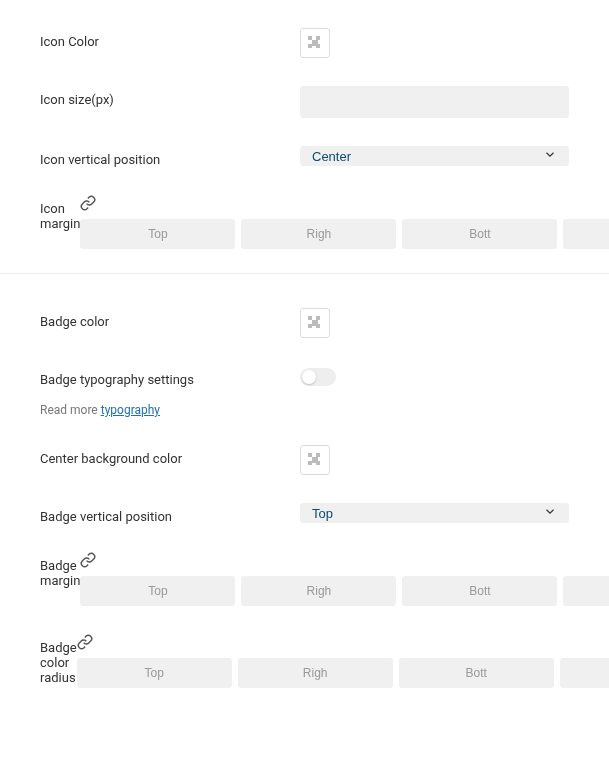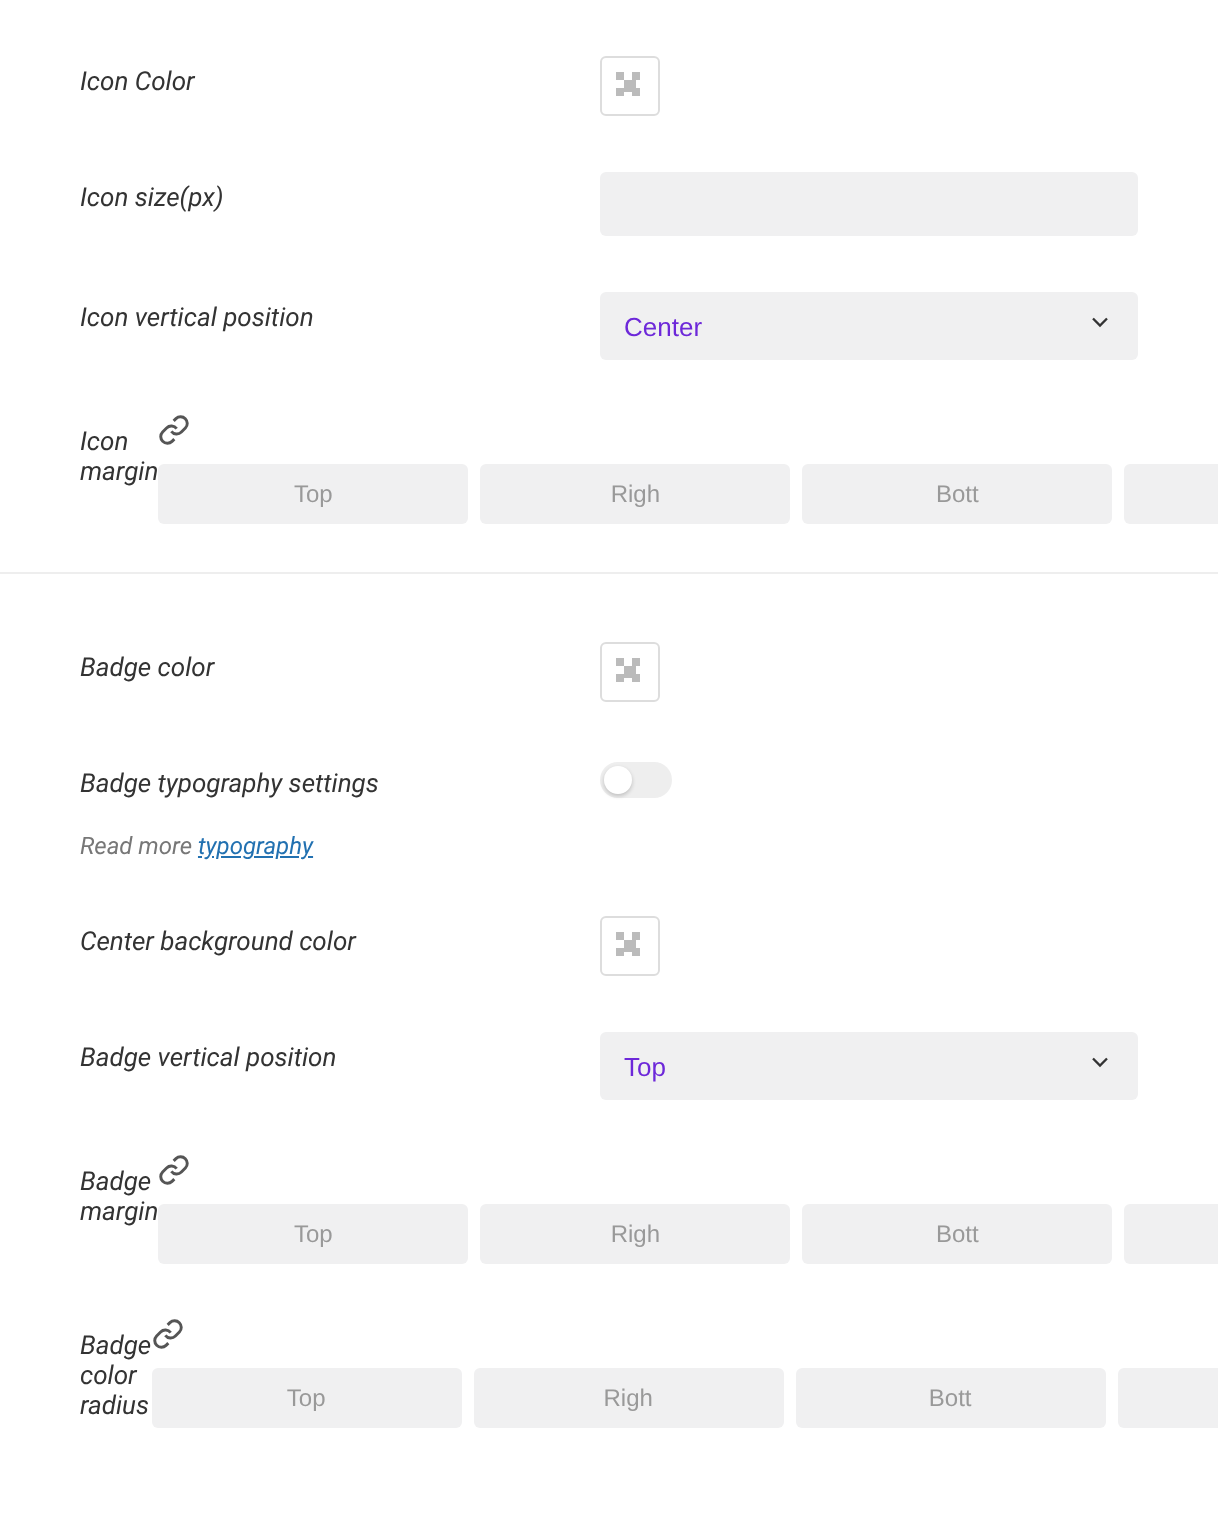--- a/index.html
+++ b/index.html
@@ -12,21 +12,20 @@
   }
   .row {
     display: flex;
     padding: 14px 40px 14px 40px;
     align-items: flex-start;
   }
   .label-col {
     width: 260px;
     padding-top: 6px;
     color: #333;
-    font-style: italic;
   }
   .label-col .sub {
     font-size: 12px;
     color: #777;
     margin-top: 16px;
   }
   .label-col .sub a {
     color: #2271b1;
     text-decoration: underline;
   }
@@ -67,27 +66,27 @@
     border-radius: 3px;
     padding: 0 10px;
     font-size: 13px;
   }
   .select-wrap {
     position: relative;
     width: 100%;
   }
   .select-wrap select {
     width: 100%;
-    height: 34px;
+    height: 20px;
     border: none;
     background: #f0f0f1;
     border-radius: 3px;
     padding: 0 12px;
     font-size: 13px;
-    color: #6d28d9;
+    color: #0c4a6e;
     appearance: none;
     -webkit-appearance: none;
     cursor: pointer;
   }
   .select-wrap .chev {
     position: absolute;
     right: 12px;
     top: 50%;
     transform: translateY(-50%);
     pointer-events: none;

